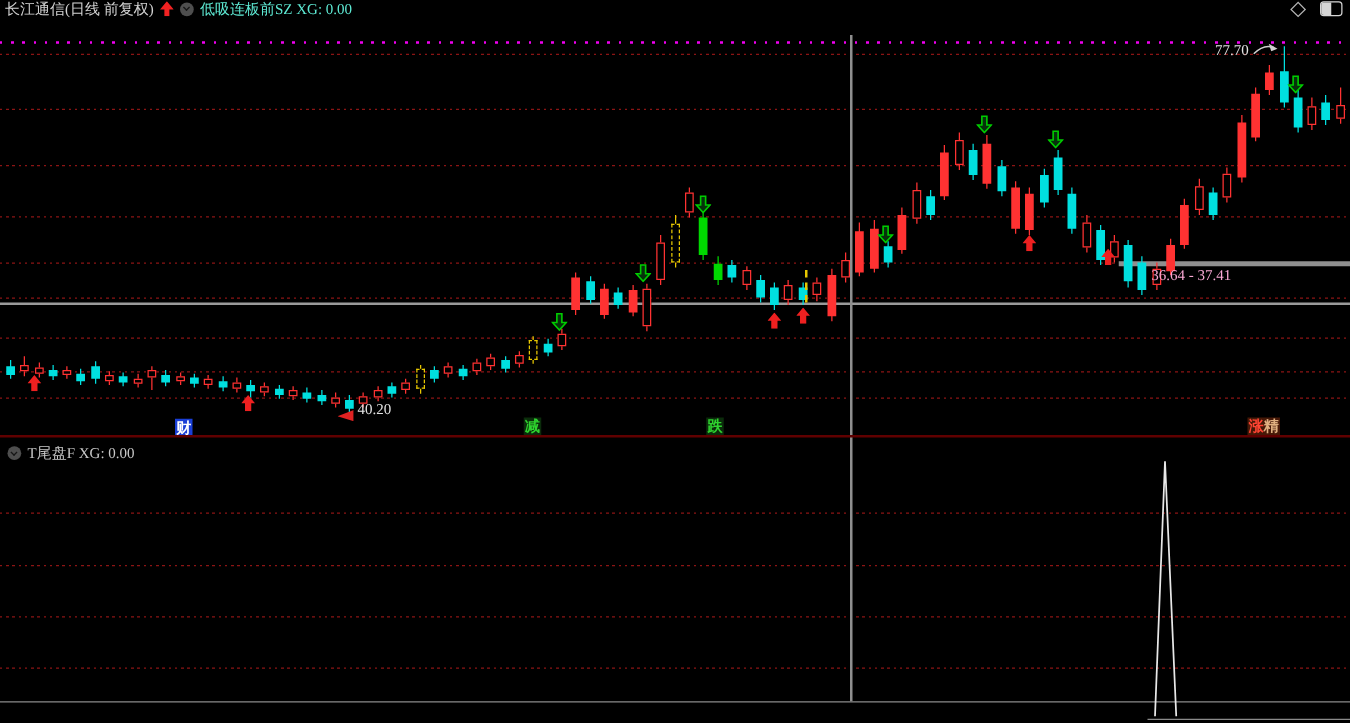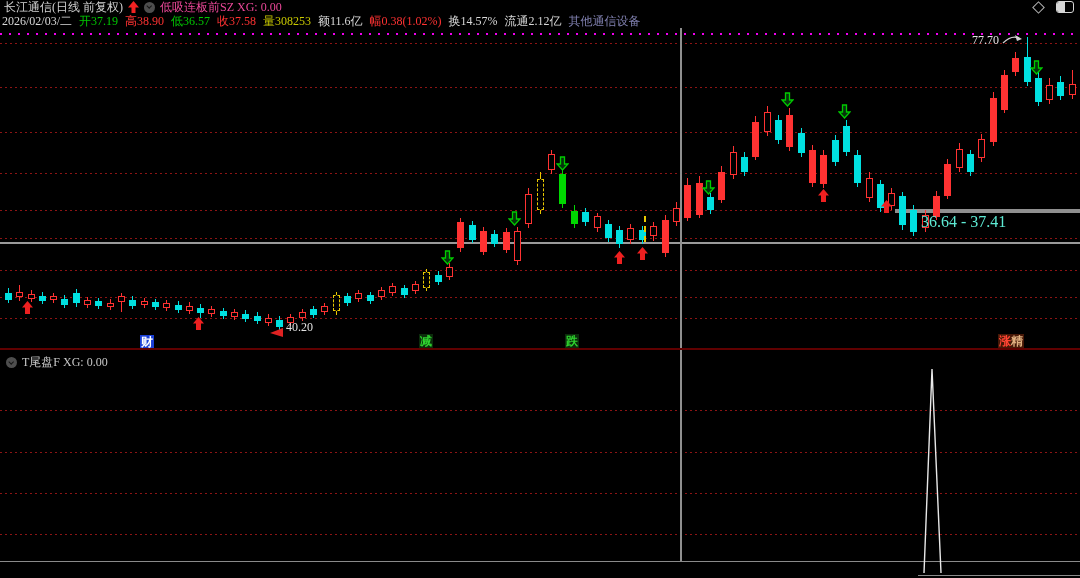--- a/index.html
+++ b/index.html
@@ -2,21 +2,21 @@
 <html><head>
 <meta charset="utf-8">
 <style>
   html,body{margin:0;padding:0;background:#000;}
   .screen{position:relative;width:1080px;height:578px;background:#000;overflow:hidden;
           font-family:Liberation Serif, serif;-webkit-font-smoothing:none;}
   .layer{position:absolute;left:0;top:0;width:1080px;height:578px;}
   
   .titlebar{position:absolute;left:0;top:0;width:1080px;height:14px;display:flex;align-items:center;gap:5px;padding-left:4px;box-sizing:border-box;z-index:30;}
   .stock-title{color:#d2d2d2;font-size:12px;line-height:13px;white-space:nowrap;}
-  .ind-label{color:#ec4899;font-size:12px;line-height:13px;white-space:nowrap;}
+  .ind-label{color:#5eead4;font-size:12px;line-height:13px;white-space:nowrap;}
   .circ{display:inline-block;width:11px;height:11px;border-radius:50%;background:#4e4e4e;position:relative;}
   .circ::after{content:"";position:absolute;left:3px;top:2.6px;width:3.4px;height:3.4px;
       border-right:1.6px solid #161616;border-bottom:1.6px solid #161616;transform:rotate(45deg);}
   .tb-spacer{flex:1;}
   .diamond{display:inline-block;width:7px;height:7px;border:1px solid #b4b4b4;transform:rotate(45deg);margin-right:8px;}
   .layout-ic{display:inline-block;width:16px;height:10px;border:1.5px solid #d6d6d6;border-radius:3px;position:relative;margin-right:6px;}
   .layout-ic span{position:absolute;left:0;top:0;width:8px;height:10px;background:#d6d6d6;border-radius:2px 0 0 2px;}
   
   .infobar{position:absolute;left:2px;top:14px;width:1078px;height:14px;display:flex;gap:7px;align-items:center;z-index:30;}
   .infobar span{font-size:12px;line-height:13px;white-space:nowrap;}
@@ -27,21 +27,21 @@
       background:repeating-linear-gradient(to right,#f000f0 0 2px,transparent 2px 9px);}
   .cross-h{position:absolute;left:0;width:1080px;height:2px;background:#9a9a9a;z-index:6;}
   .cross-v{position:absolute;width:2px;background:#8f8f8f;z-index:6;}
   .wick{position:absolute;width:1px;z-index:8;}
   .body{position:absolute;width:7px;box-sizing:border-box;z-index:9;}
   .sigarrow{position:absolute;z-index:12;}
   .ydash{position:absolute;width:0;border-left:2px dashed #e8c800;z-index:11;}
   .tag{position:absolute;height:14px;font-size:12px;font-weight:bold;line-height:14px;padding:0 1px;z-index:14;white-space:nowrap;}
   .anno{position:absolute;color:#e2e2e2;font-size:12px;line-height:13px;z-index:14;white-space:nowrap;}
   .rangebar{position:absolute;height:4px;background:#8f8f8f;z-index:7;}
-  .rangelabel{position:absolute;color:#5eead4;font-size:16px;z-index:14;white-space:nowrap;}
+  .rangelabel{position:absolute;color:#f9a8d4;font-size:12px;z-index:14;white-space:nowrap;}
   .lowwedge{position:absolute;width:13px;height:9px;background:#e02222;
       clip-path:polygon(0 55%,100% 0,100% 100%);z-index:13;}
   .divider{position:absolute;left:0;top:348px;width:1080px;height:2px;background:#600000;z-index:16;}
   .subheader{position:absolute;left:6px;top:354px;display:flex;align-items:center;gap:5px;z-index:17;}
   .subheader .lbl{color:#c8c8c8;font-size:12px;white-space:nowrap;}
   .baseline{position:absolute;height:1px;background:#8a8a8a;z-index:5;}
   svg.overlay{position:absolute;left:0;top:0;z-index:10;}
 </style>
 </head>
 <body>
@@ -55,33 +55,20 @@
     </svg>
     <span class="circ"></span>
     <span class="ind-label">低吸连板前SZ XG: 0.00</span>
     <span class="tb-spacer"></span>
     <span class="diamond"></span>
     <span class="layout-ic">
         <span></span>
       </span>
   </div>
 
-  <div class="infobar" id="infobar">
-      <span style="color: rgb(216, 216, 216);">2026/02/03/二</span>
-      <span style="color: rgb(0, 200, 0);">开37.19</span>
-      <span style="color: rgb(255, 50, 50);">高38.90</span>
-      <span style="color: rgb(0, 200, 0);">低36.57</span>
-      <span style="color: rgb(255, 50, 50);">收37.58</span>
-      <span style="color: rgb(200, 200, 0);">量308253</span>
-      <span style="color: rgb(216, 216, 216);">额11.6亿</span>
-      <span style="color: rgb(255, 50, 50);">幅0.38(1.02%)</span>
-      <span style="color: rgb(216, 216, 216);">换14.57%</span>
-      <span style="color: rgb(216, 216, 216);">流通2.12亿</span>
-      <span style="color: rgb(128, 128, 176);">其他通信设备</span>
-    </div>
 
   <div class="layer" id="chartLayer">
       <div class="gridline" style="top: 43px;"></div>
       <div class="gridline" style="top: 87px;"></div>
       <div class="gridline" style="top: 132px;"></div>
       <div class="gridline" style="top: 173px;"></div>
       <div class="gridline" style="top: 210px;"></div>
       <div class="gridline" style="top: 238px;"></div>
       <div class="gridline" style="top: 270px;"></div>
       <div class="gridline" style="top: 297px;"></div>

